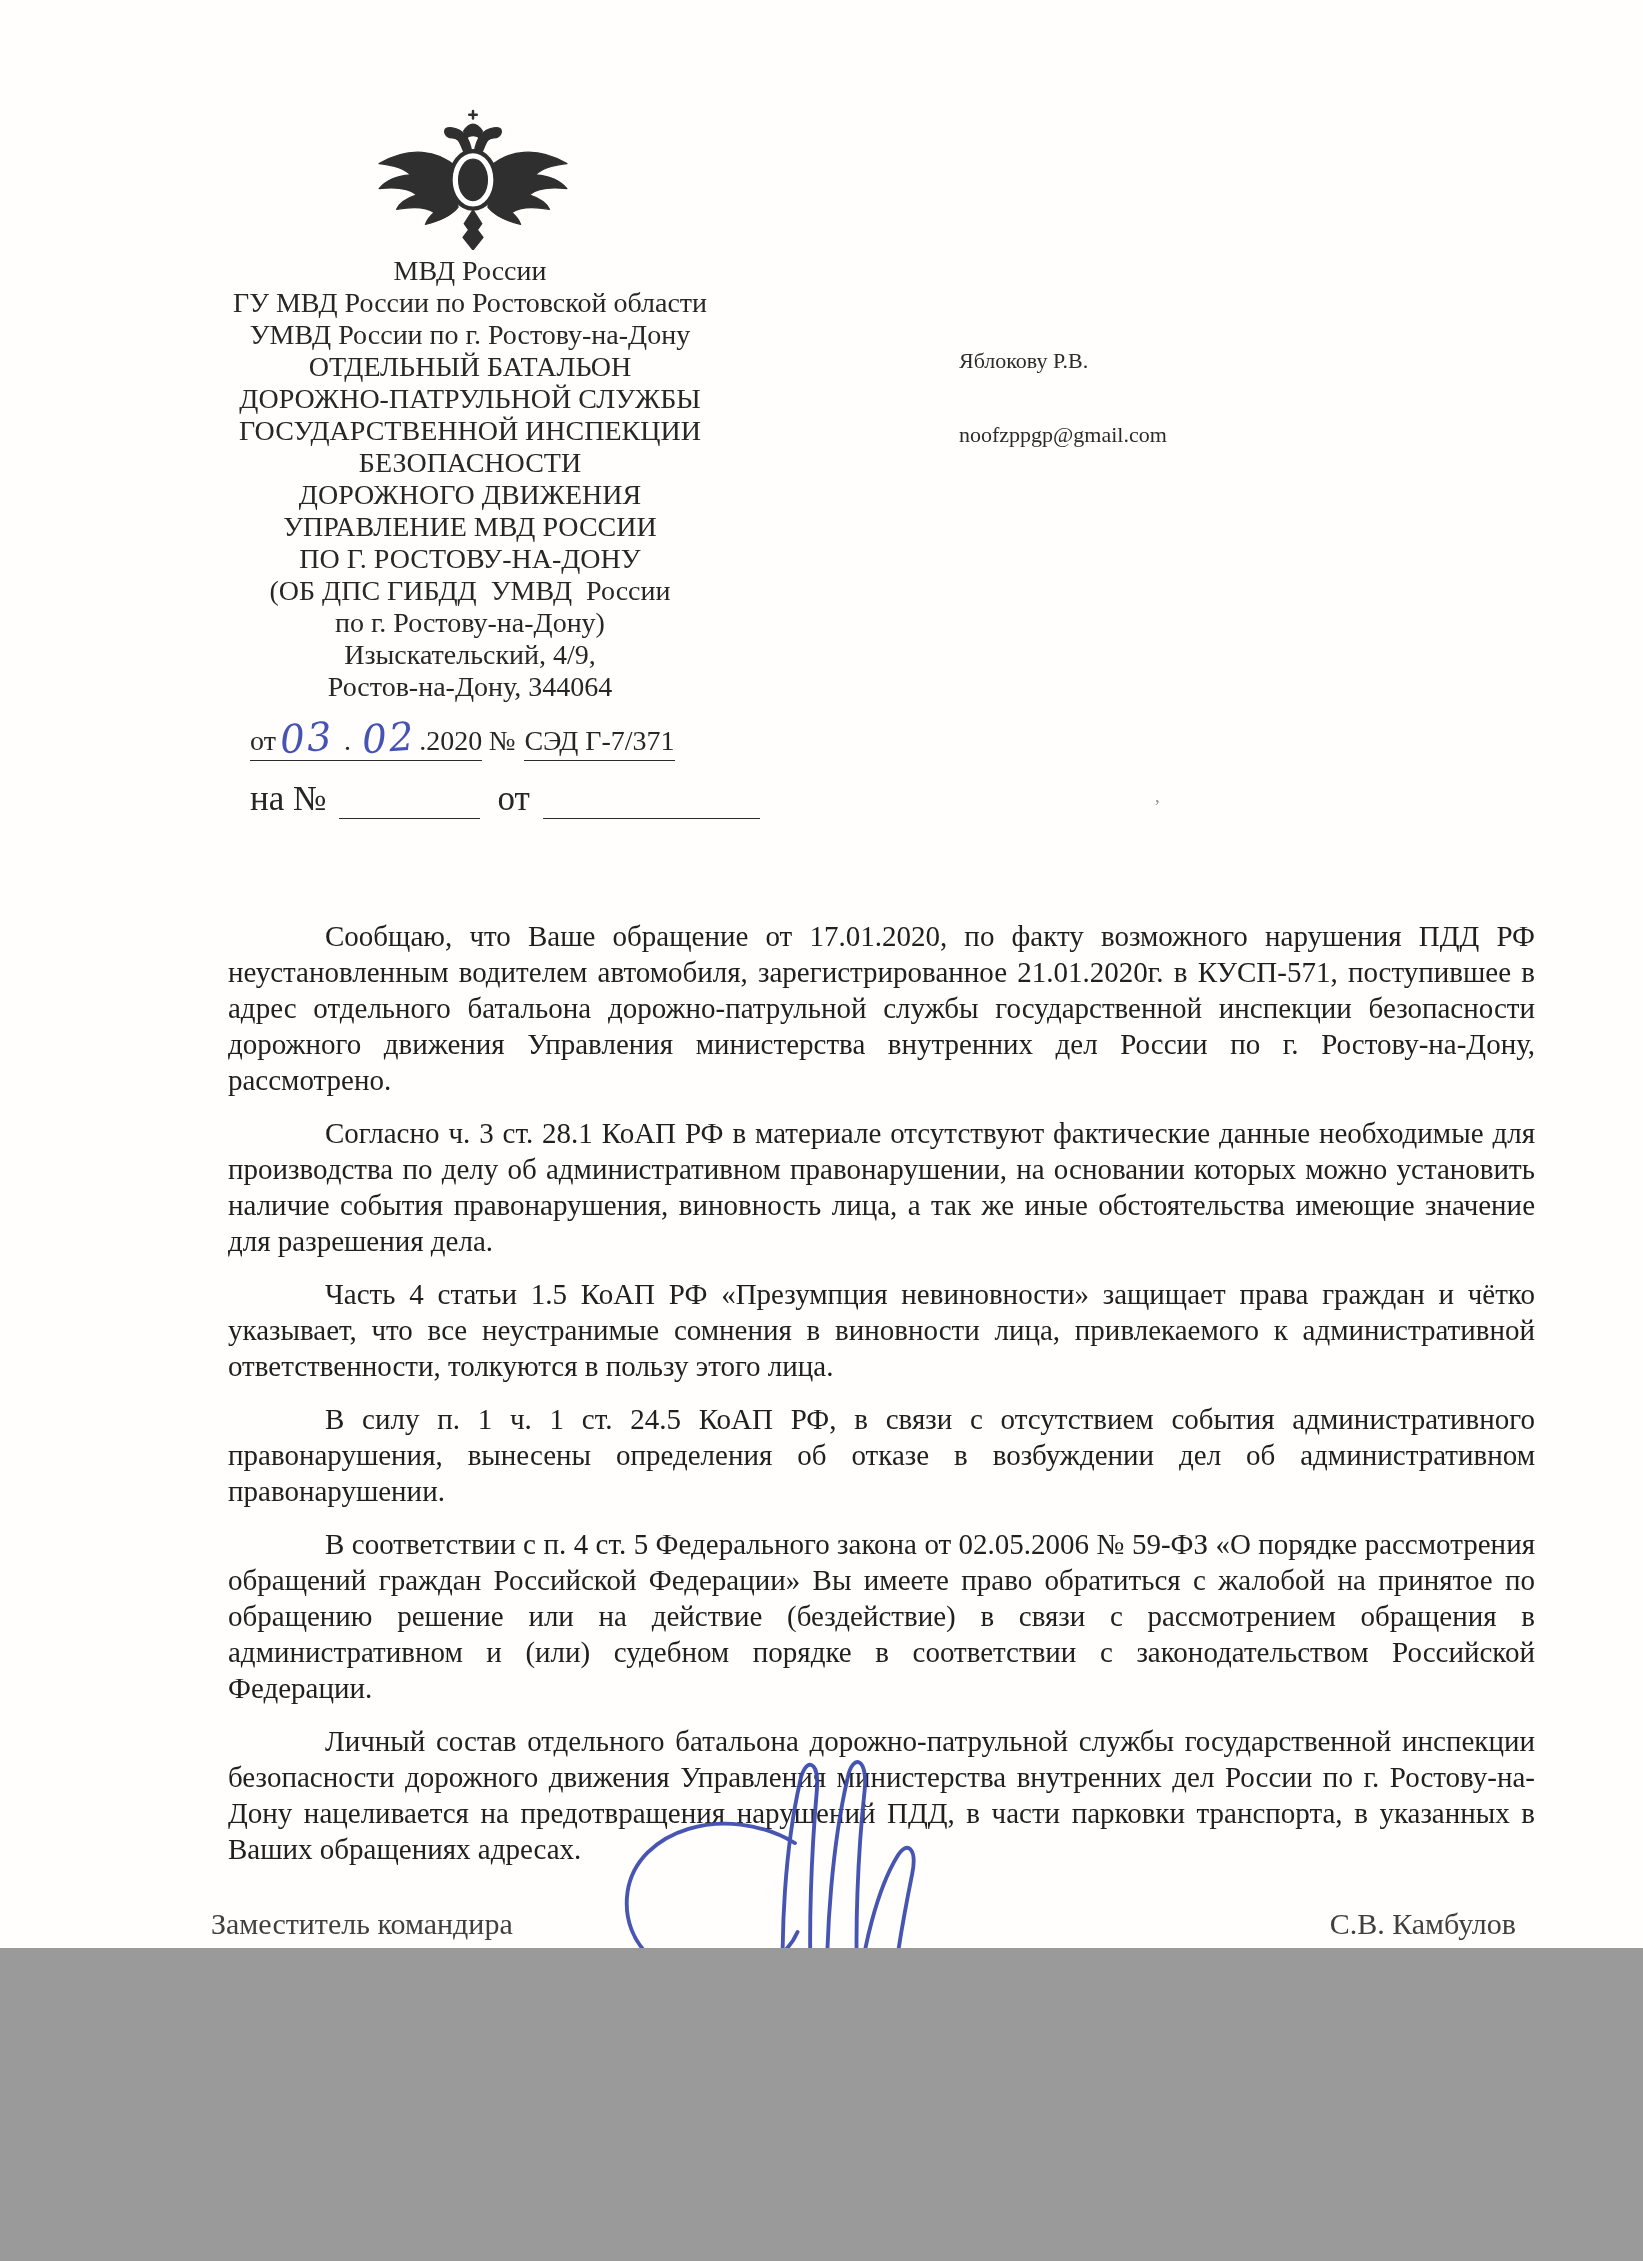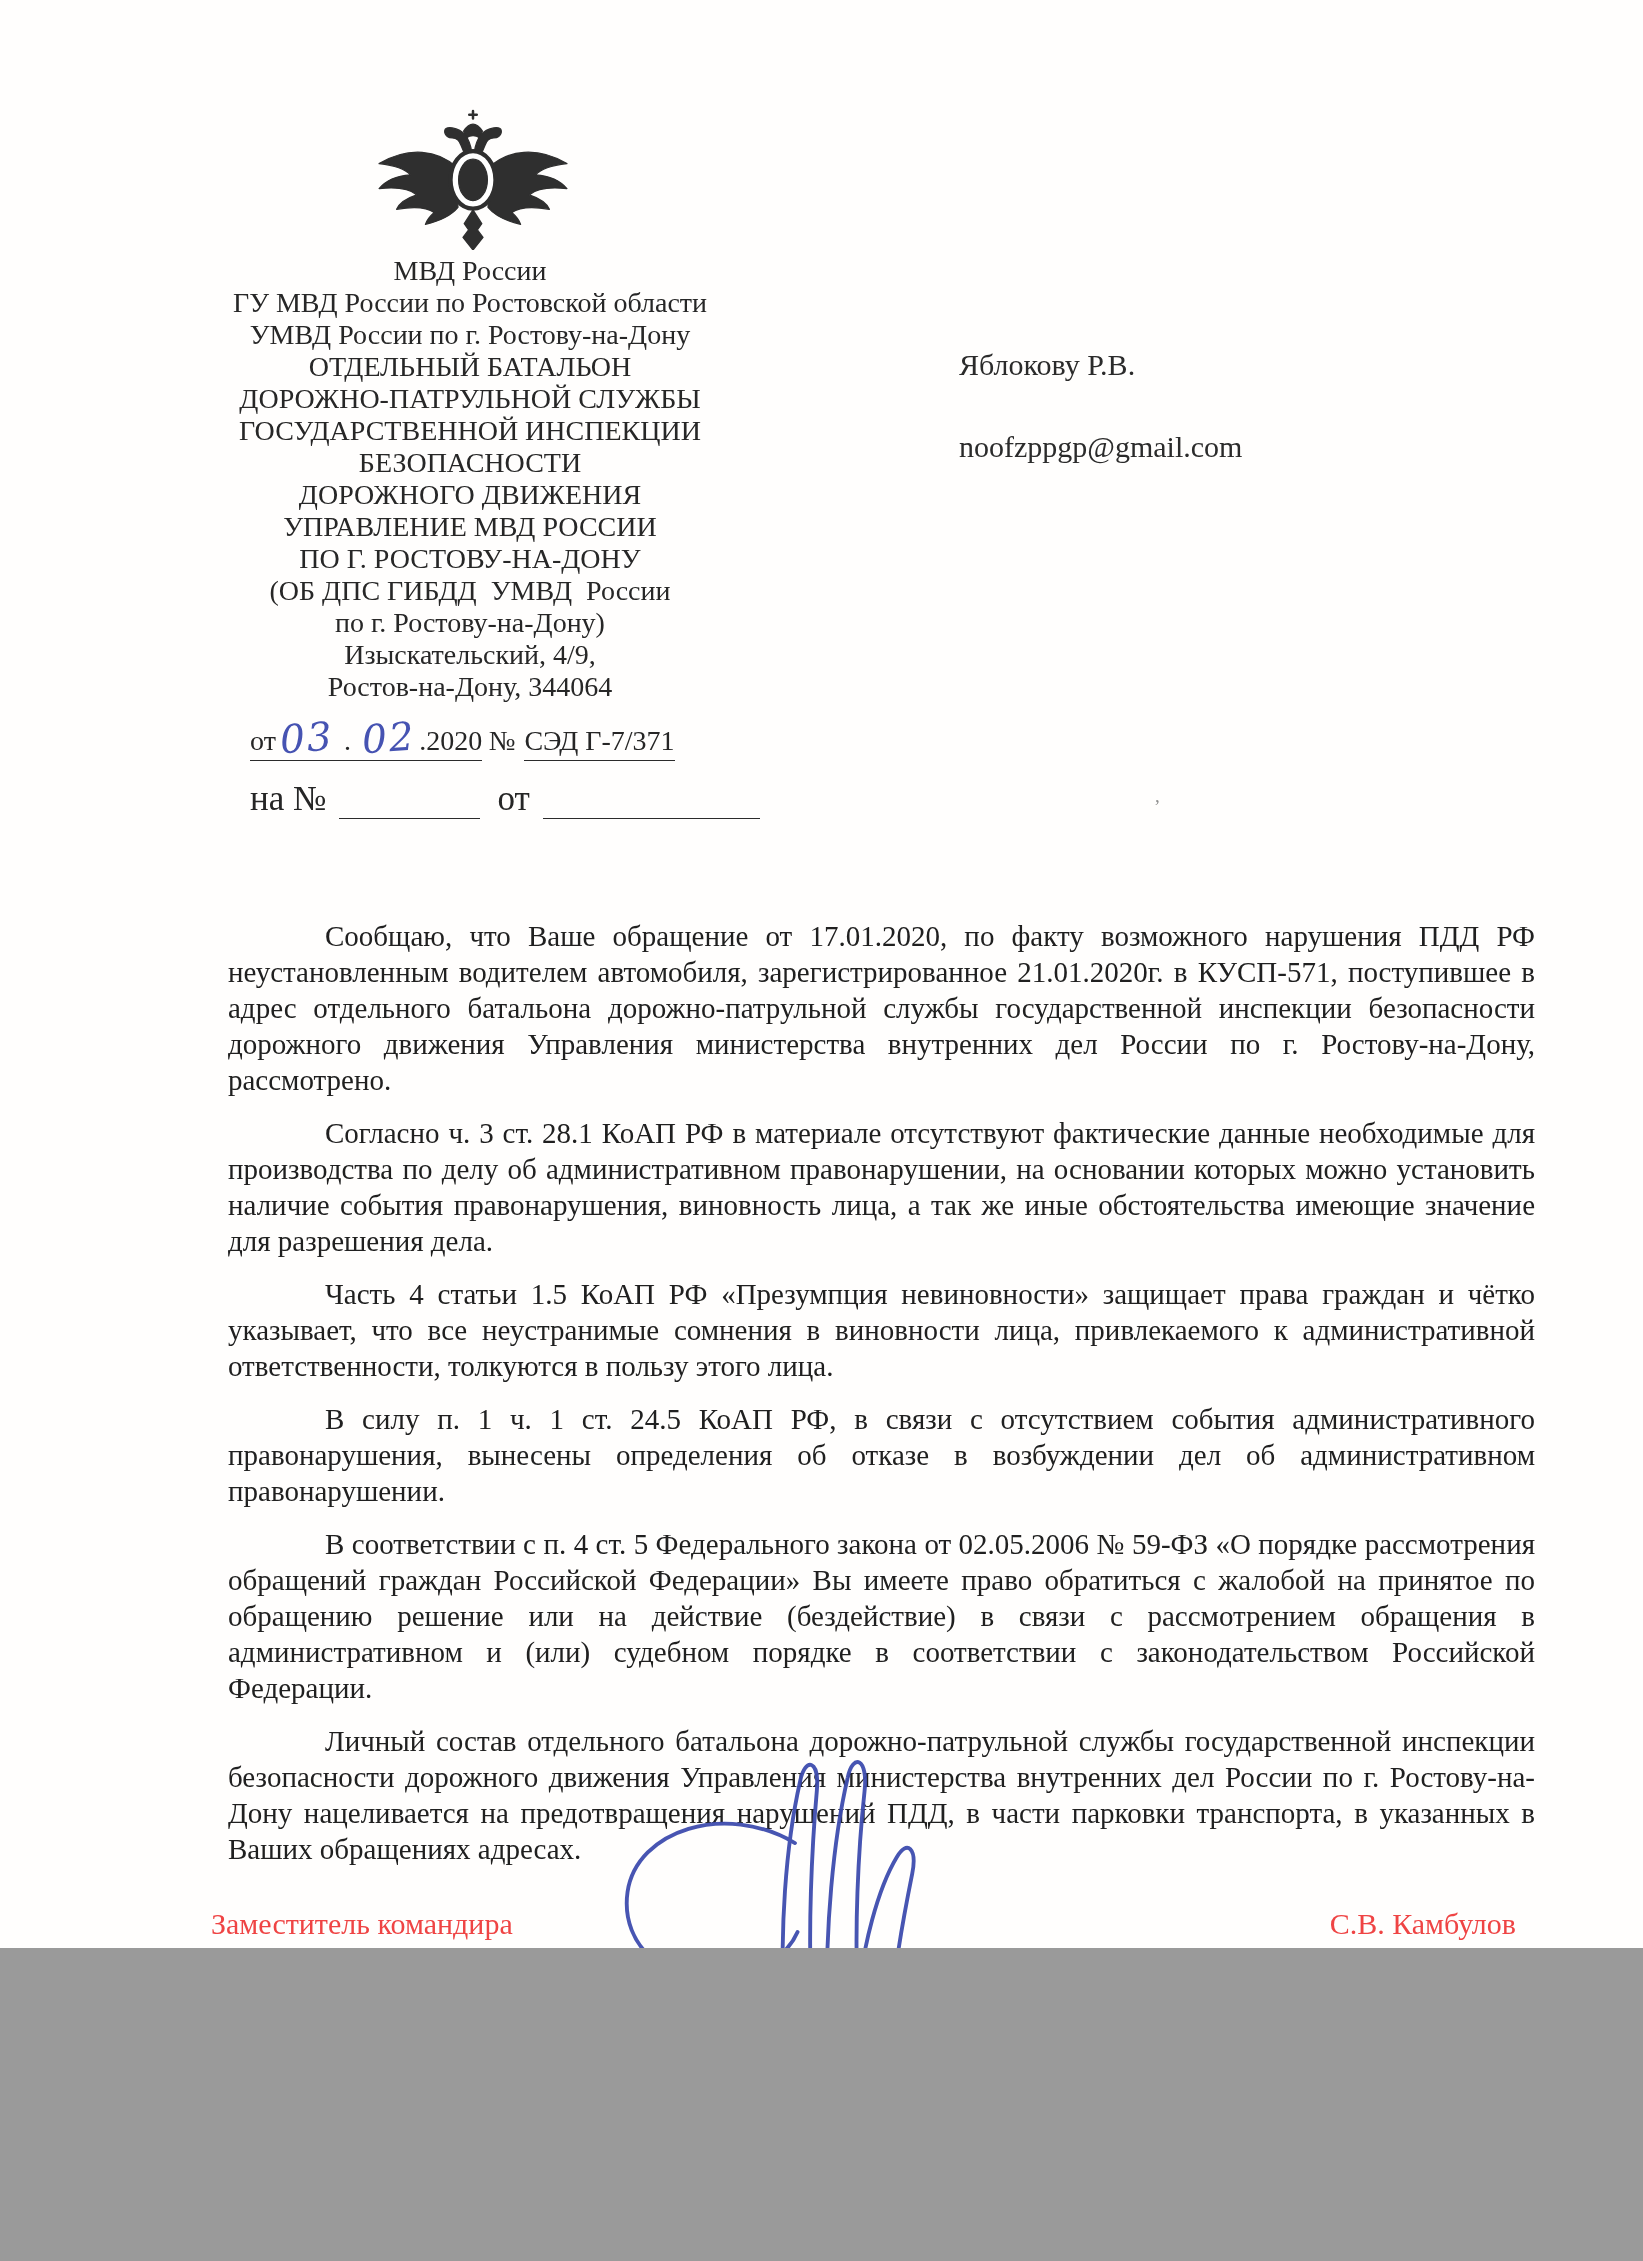--- a/index.html
+++ b/index.html
@@ -11,21 +11,21 @@
     font-family:"Liberation Serif","DejaVu Serif",serif;
     color:#1d1d1d;
   }
 
   
   .letterhead{position:absolute;left:164px;top:106px;width:612px;text-align:center;}
   .emblem{width:213px;height:144px;margin:0 auto 5.2px;display:block;}
   .lh-line{font-size:28px;line-height:32px;white-space:pre-wrap;color:#272727;}
 
   
-  .recipient{position:absolute;left:959px;top:348px;font-size:30px;color:#2b2b2b;}
+  .recipient{position:absolute;left:959px;top:348px;font-size:22px;color:#2b2b2b;}
   .recipient .email{margin-top:48px;}
 
   
   .ref{position:absolute;left:250px;top:717px;width:554px;font-size:28px;color:#262626;}
   .ref .u{border-bottom:1.9px solid #2b2b2b;padding-bottom:3.9px;}
   .ref .numsign{margin:0 9px 0 6.4px;}
   .ink{
     color:#4653b2;
     font-size:39px;
     font-style:italic;
@@ -46,21 +46,21 @@
     position:absolute;left:211px;top:901px;width:1341px;
     font-size:29px;line-height:36px;
     text-align:justify;color:#202020;
   }
   .body-text p{margin:17px;text-indent:97px;}
 
   
   .sig-row{
     position:absolute;left:211px;top:1907px;width:1341px;
     display:flex;justify-content:space-between;
-    font-size:30px;color:#ef4444;
+    font-size:30px;color:#404040;
   }
   .sig-row .sig-name{padding-right:36px;}
   .executor{position:absolute;left:227px;top:1998px;font-size:26px;line-height:36px;color:#404040;}
   .signature-svg{position:absolute;left:590px;top:1740px;}
 
   
   .artifact{position:absolute;color:#8d8d8d;font-size:19.3px;}
   .noise{position:absolute;left:119px;top:2182px;width:400px;height:71px;opacity:.55;}
   .noise i{
     position:absolute;width:1.9px;height:10.3px;background:#8ae9f0;

